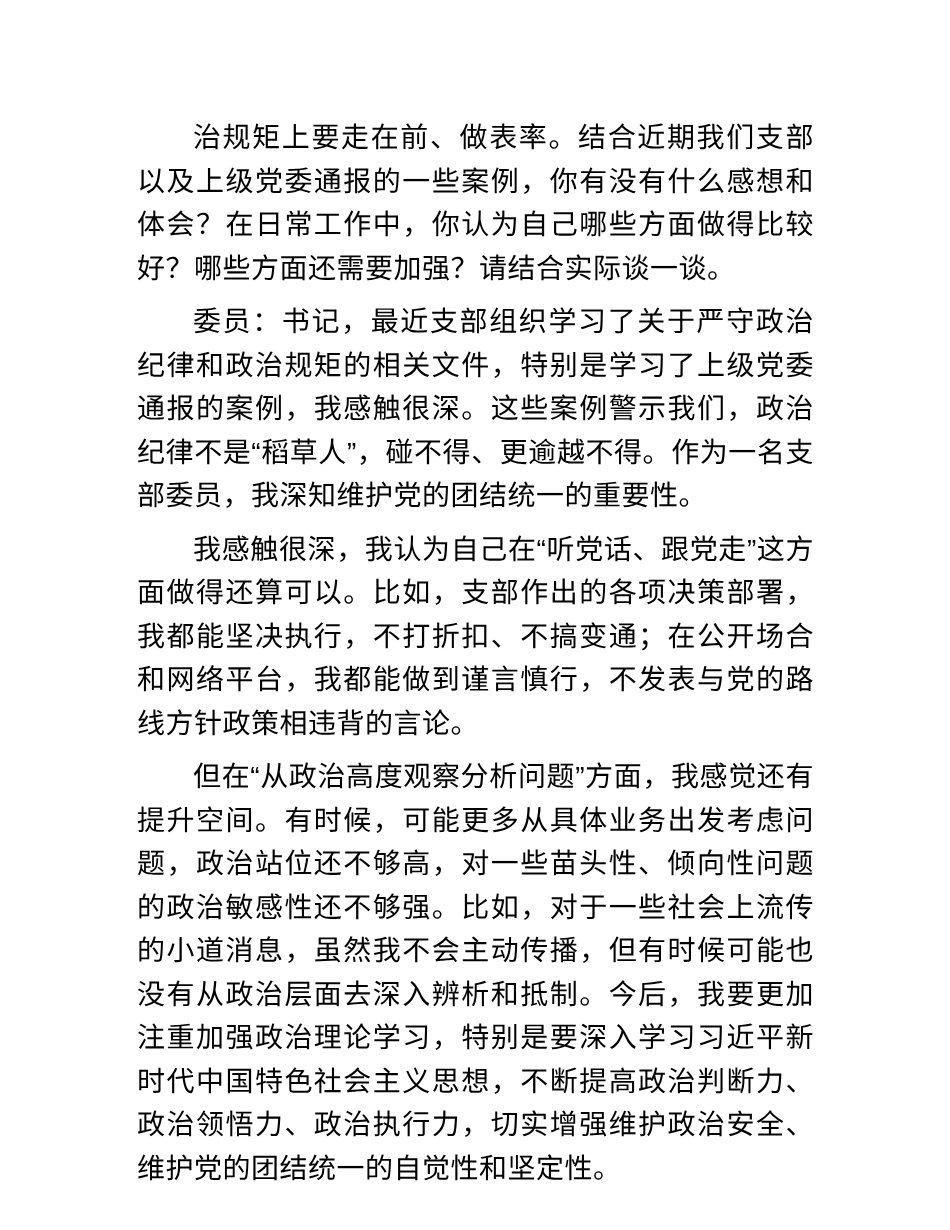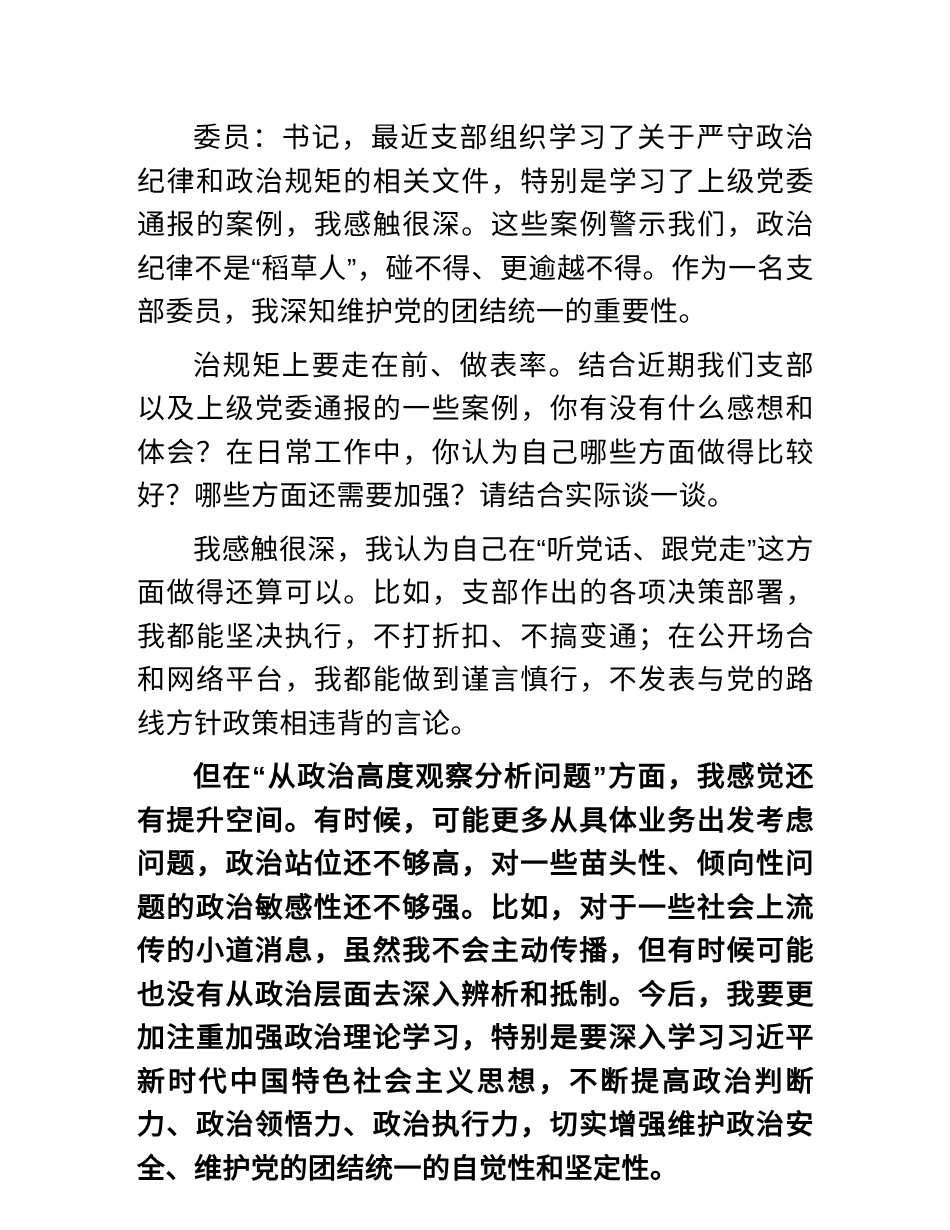--- a/index.html
+++ b/index.html
@@ -28,26 +28,25 @@
     font-size: 28px;
     line-height: 43.5px;
     text-align: justify;
     text-indent: 2em;
     letter-spacing: 0.5px;
     word-break: break-all;
     color: #000000;
   }
   .content p:last-child {
     margin-bottom: 2px;
-    font-weight: bold;
   }
 </style>
 </head>
 <body>
 
 <div class="page">
   <div class="content">
+    <p>治规矩上要走在前、做表率。结合近期我们支部以及上级党委通报的一些案例，你有没有什么感想和体会？在日常工作中，你认为自己哪些方面做得比较好？哪些方面还需要加强？请结合实际谈一谈。</p>
     <p>委员：书记，最近支部组织学习了关于严守政治纪律和政治规矩的相关文件，特别是学习了上级党委通报的案例，我感触很深。这些案例警示我们，政治纪律不是“稻草人”，碰不得、更逾越不得。作为一名支部委员，我深知维护党的团结统一的重要性。</p>
-    <p>治规矩上要走在前、做表率。结合近期我们支部以及上级党委通报的一些案例，你有没有什么感想和体会？在日常工作中，你认为自己哪些方面做得比较好？哪些方面还需要加强？请结合实际谈一谈。</p>
     <p>我感触很深，我认为自己在“听党话、跟党走”这方面做得还算可以。比如，支部作出的各项决策部署，我都能坚决执行，不打折扣、不搞变通；在公开场合和网络平台，我都能做到谨言慎行，不发表与党的路线方针政策相违背的言论。</p>
     <p>但在“从政治高度观察分析问题”方面，我感觉还有提升空间。有时候，可能更多从具体业务出发考虑问题，政治站位还不够高，对一些苗头性、倾向性问题的政治敏感性还不够强。比如，对于一些社会上流传的小道消息，虽然我不会主动传播，但有时候可能也没有从政治层面去深入辨析和抵制。今后，我要更加注重加强政治理论学习，特别是要深入学习习近平新时代中国特色社会主义思想，不断提高政治判断力、政治领悟力、政治执行力，切实增强维护政治安全、维护党的团结统一的自觉性和坚定性。</p>
   </div>
 </div>
 
 </body></html>

